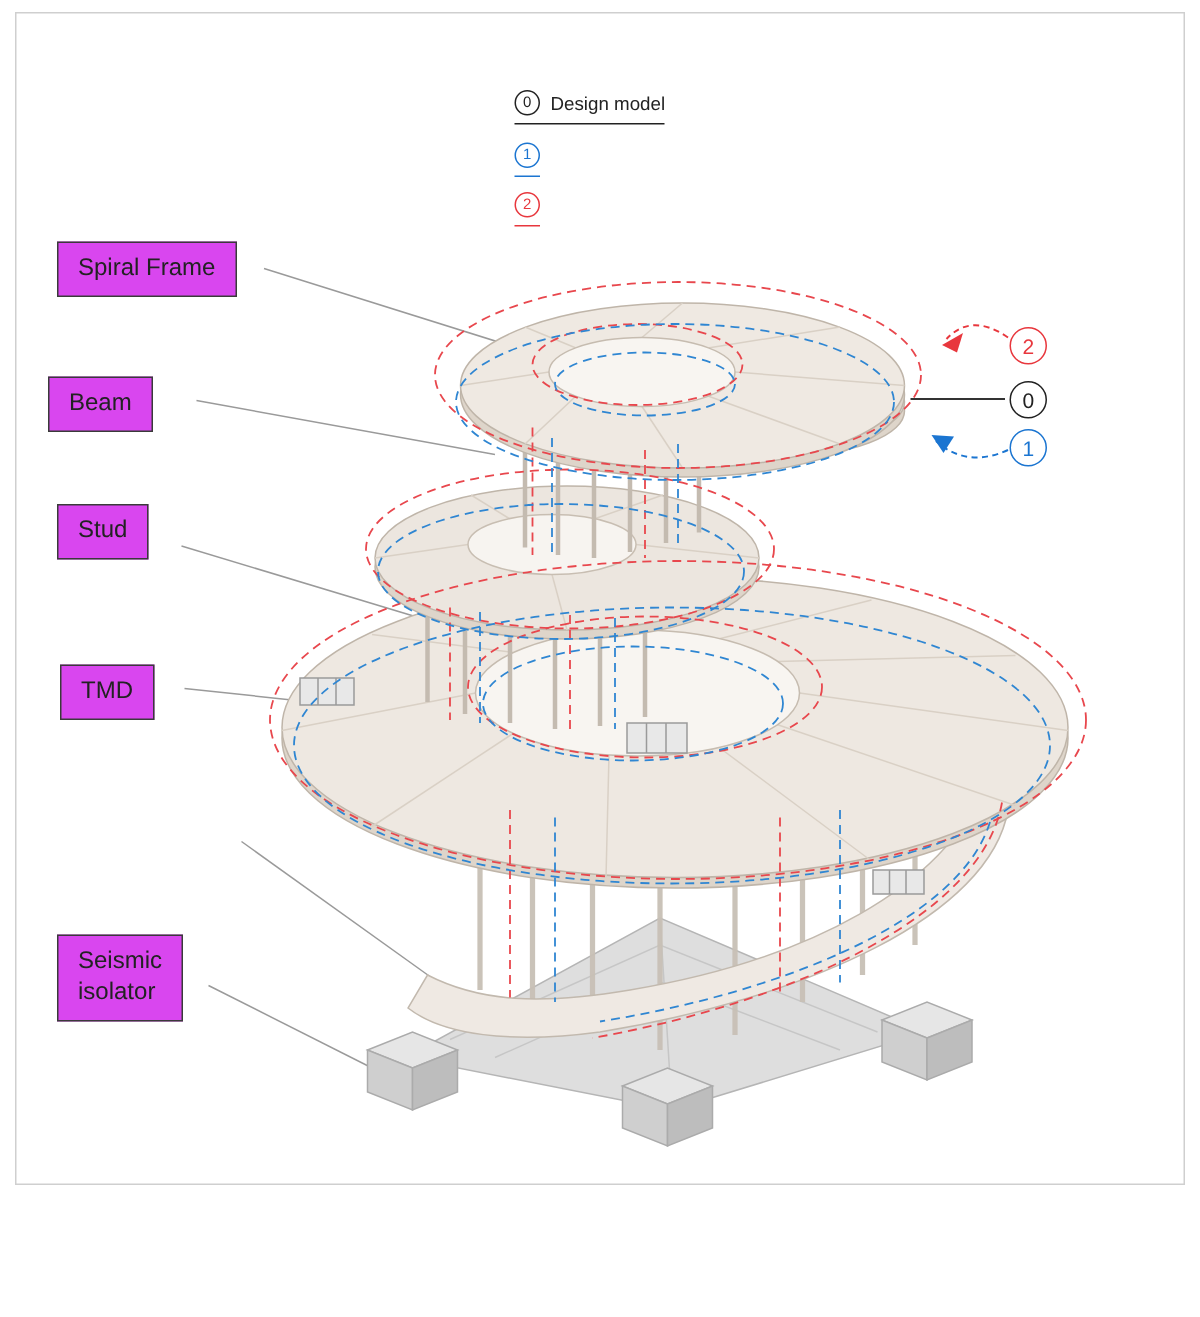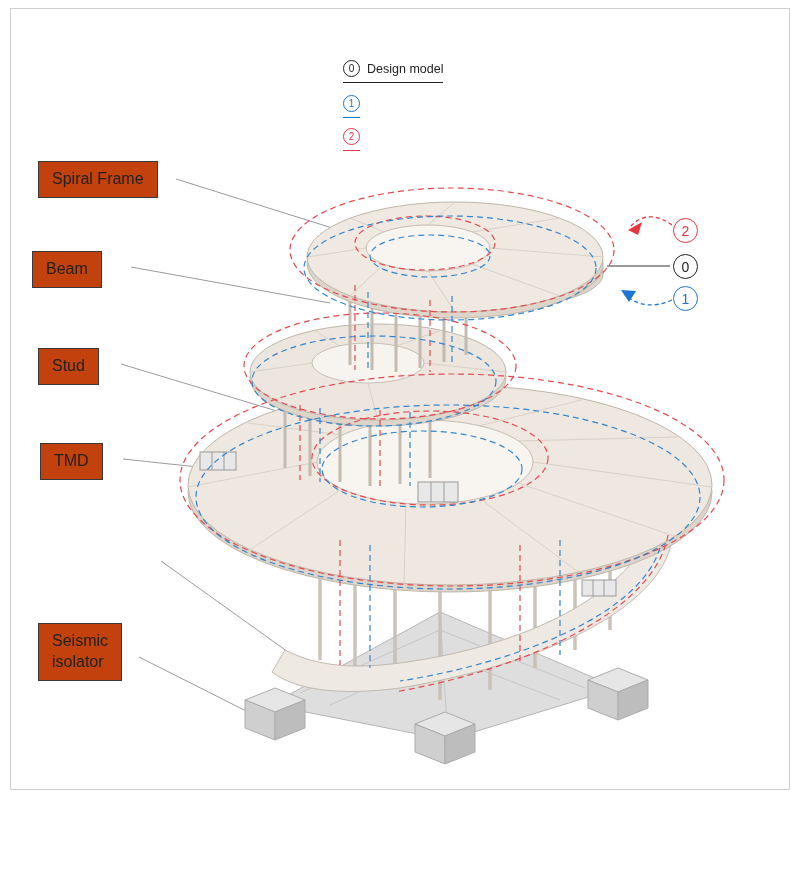--- a/index.html
+++ b/index.html
@@ -15,26 +15,26 @@
               background:transparent;}
   .legend-row.black{color:#222222;left:343px;top:60px;}
   .legend-row.blue {color:#1b75d1;left:343px;top:95px;}
   .legend-row.red  {color:#e8373d;left:343px;top:128px;}
 
   .circ{display:inline-flex;align-items:center;justify-content:center;
         width:15px;height:15px;border:1px solid currentColor;border-radius:50%;
         font-size:10px;line-height:1;flex:0 0 auto;}
 
   
-  .part-label{position:absolute;border:1px solid #3a3a3a;background:#c2410c;
+  .part-label{position:absolute;border:1px solid #3a3a3a;background:#d946ef;
               color:#222222;padding:7px 13px;font-size:16px;line-height:1.3;
               white-space:pre-line;}
   .pl-spiral{left:38px;top:161px;}
   .pl-beam{left:32px;top:251px;}
-  .pl-stud{left:38px;top:348px;}
+  .pl-stud{left:38px;top:336px;}
   .pl-tmd{left:40px;top:443px;}
   .pl-foundation{left:38px;top:534px;}
   .pl-isolator{left:38px;top:623px;}
 
   
   .marker{position:absolute;display:flex;align-items:center;justify-content:center;
           width:23px;height:23px;border-radius:50%;font-size:14px;line-height:1;
           background:#ffffff;}
   .marker.red  {border:1.4px solid #e8373d;color:#e8373d;left:673px;top:218px;}
   .marker.black{border:1.4px solid #222222;color:#222222;left:673px;top:254px;}

